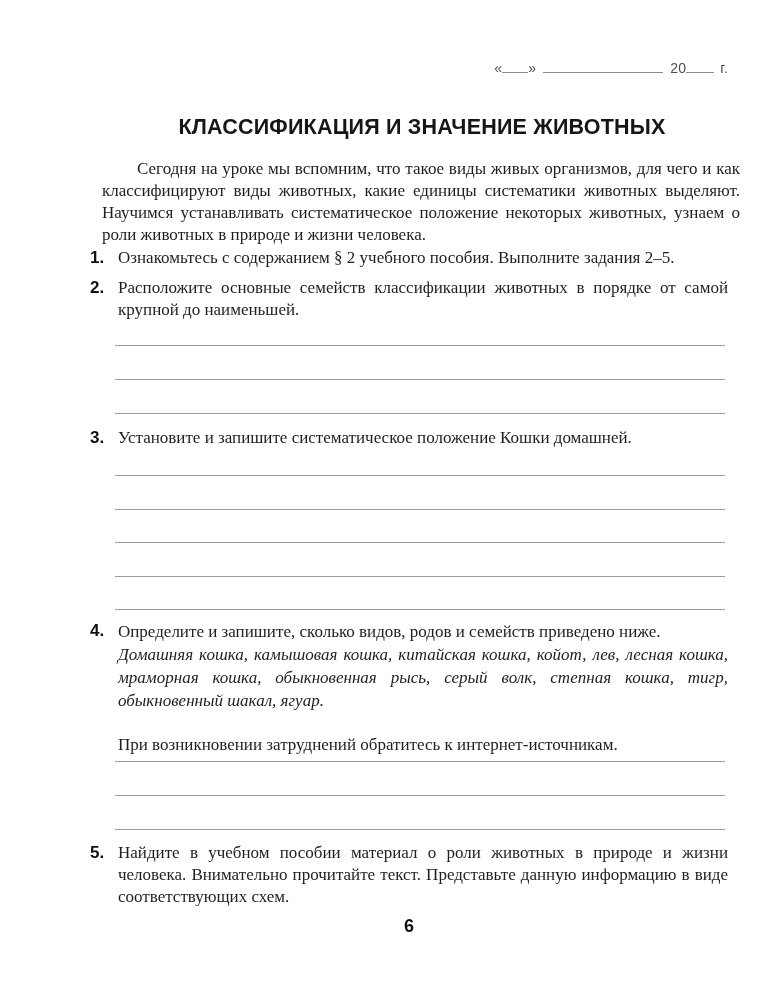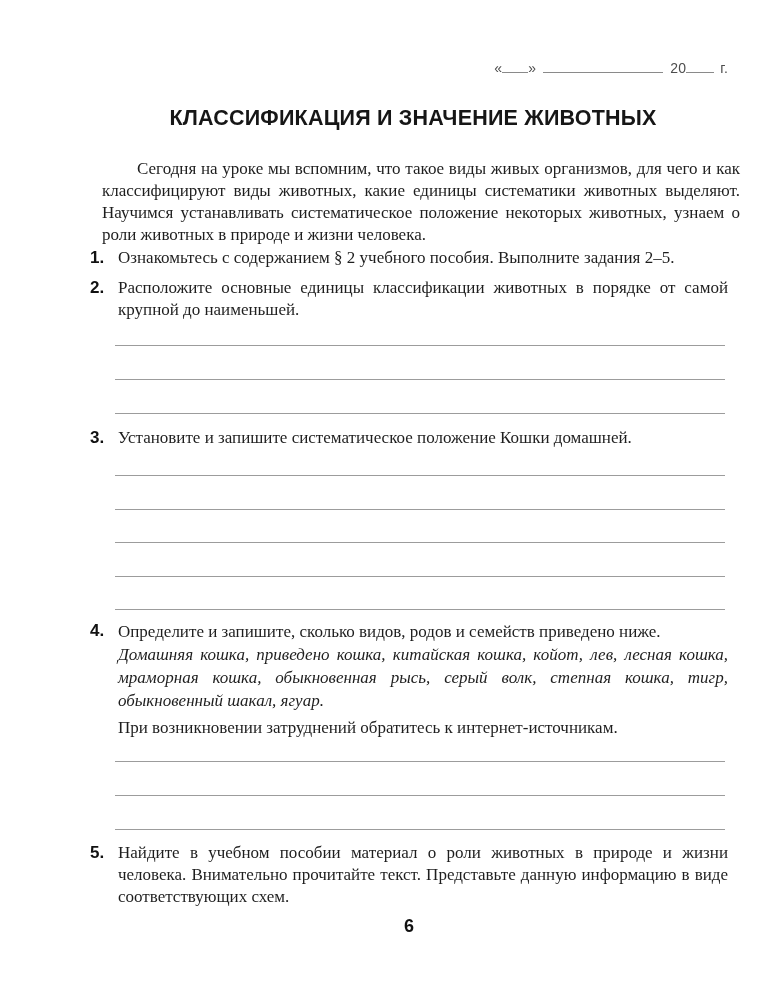--- a/index.html
+++ b/index.html
@@ -32,21 +32,21 @@
     height: 14px;
     vertical-align: baseline;
   }
   .blank.day   { width: 26px; }
   .blank.month { width: 120px; margin-left: 7px; margin-right: 7px; }
   .blank.year  { width: 28px; margin-right: 6px; }
 
   
   .title {
     top: 102px;
-    margin: 4px;
+    margin: 13px;
     text-align: center;
     font-family: "Liberation Sans", sans-serif;
     font-weight: bold;
     font-size: 21.5px;
     letter-spacing: 0.2px;
     color: #161616;
   }
 
   
   .intro {
@@ -77,21 +77,21 @@
     color: #111;
   }
   .t1 { top: 247px; }
   .t2 { top: 277px; }
   .t3 { top: 427px; }
   .t4 { top: 620px; }
   .t5 { top: 842px; }
 
   .t4 .task-text    { line-height: 23px; }
   .t4 .species-list { line-height: 23px; font-style: italic; }
-  .t4 .note         { line-height: 22px; margin-top: 5px; }
+  .t4 .note         { line-height: 22px; margin-top: 22px; }
 
   
   .answer-lines { position: absolute; left: 115px; width: 610px; }
   .answer-lines .answer-line { border-bottom: 1.5px solid #9c9c9c; }
   .g2 { top: 312px; }  .g2 .answer-line { height: 33px; }
   .g3 { top: 443px; }  .g3 .answer-line { height: 32.4px; }
   .g4 { top: 728px; }  .g4 .answer-line { height: 33px; }
 
   
   .page-number {
@@ -116,21 +116,21 @@
 
   <p class="abs intro">Сегодня на уроке мы вспомним, что такое виды живых организмов, для чего и как классифицируют виды животных, какие единицы систематики животных выделяют. Научимся устанавливать систематическое положение некоторых животных, узнаем о роли животных в природе и жизни человека.</p>
 
   <div class="abs task t1">
     <span class="num">1.</span>
     <p class="task-text">Ознакомьтесь с содержанием § 2 учебного пособия. Выполните задания 2–5.</p>
   </div>
 
   <div class="abs task t2">
     <span class="num">2.</span>
-    <p class="task-text">Расположите основные единицы классификации животных в порядке от самой крупной до наименьшей.</p>
+    <p class="task-text">Расположите основные семейств классификации животных в порядке от самой крупной до наименьшей.</p>
   </div>
 
   <div class="answer-lines g2">
       <div class="answer-line"></div>
       <div class="answer-line"></div>
       <div class="answer-line"></div>
     </div>
 
   <div class="abs task t3">
     <span class="num">3.</span>
@@ -141,21 +141,21 @@
       <div class="answer-line"></div>
       <div class="answer-line"></div>
       <div class="answer-line"></div>
       <div class="answer-line"></div>
       <div class="answer-line"></div>
     </div>
 
   <div class="abs task t4">
     <span class="num">4.</span>
     <p class="task-text">Определите и запишите, сколько видов, родов и семейств приведено ниже.</p>
-    <p class="species-list">Домашняя кошка, приведено кошка, китайская кошка, койот, лев, лесная кошка, мраморная кошка, обыкновенная рысь, серый волк, степная кошка, тигр, обыкновенный шакал, ягуар.</p>
+    <p class="species-list">Домашняя кошка, камышовая кошка, китайская кошка, койот, лев, лесная кошка, мраморная кошка, обыкновенная рысь, серый волк, степная кошка, тигр, обыкновенный шакал, ягуар.</p>
     <p class="note">При возникновении затруднений обратитесь к интернет-источникам.</p>
   </div>
 
   <div class="answer-lines g4">
       <div class="answer-line"></div>
       <div class="answer-line"></div>
       <div class="answer-line"></div>
     </div>
 
   <div class="abs task t5">

